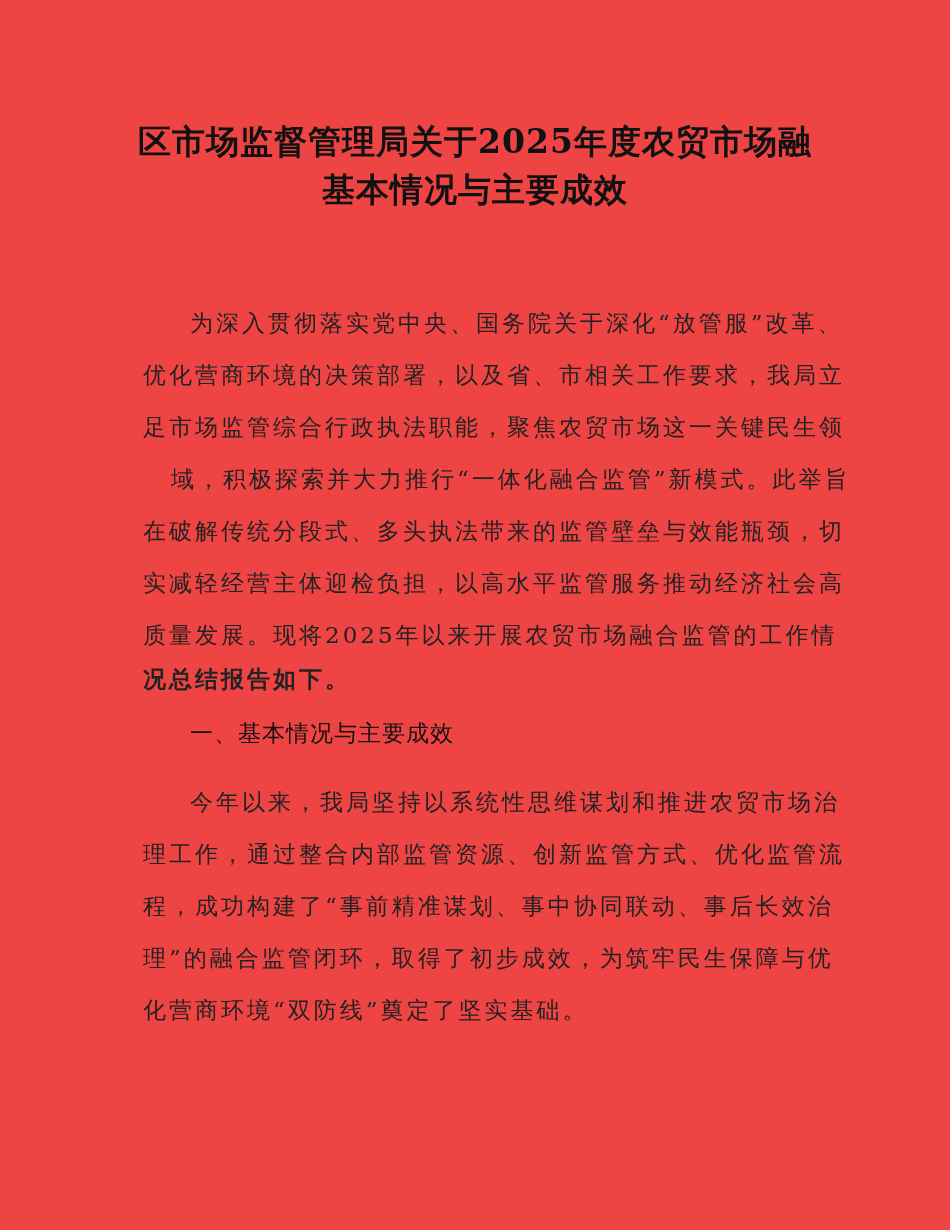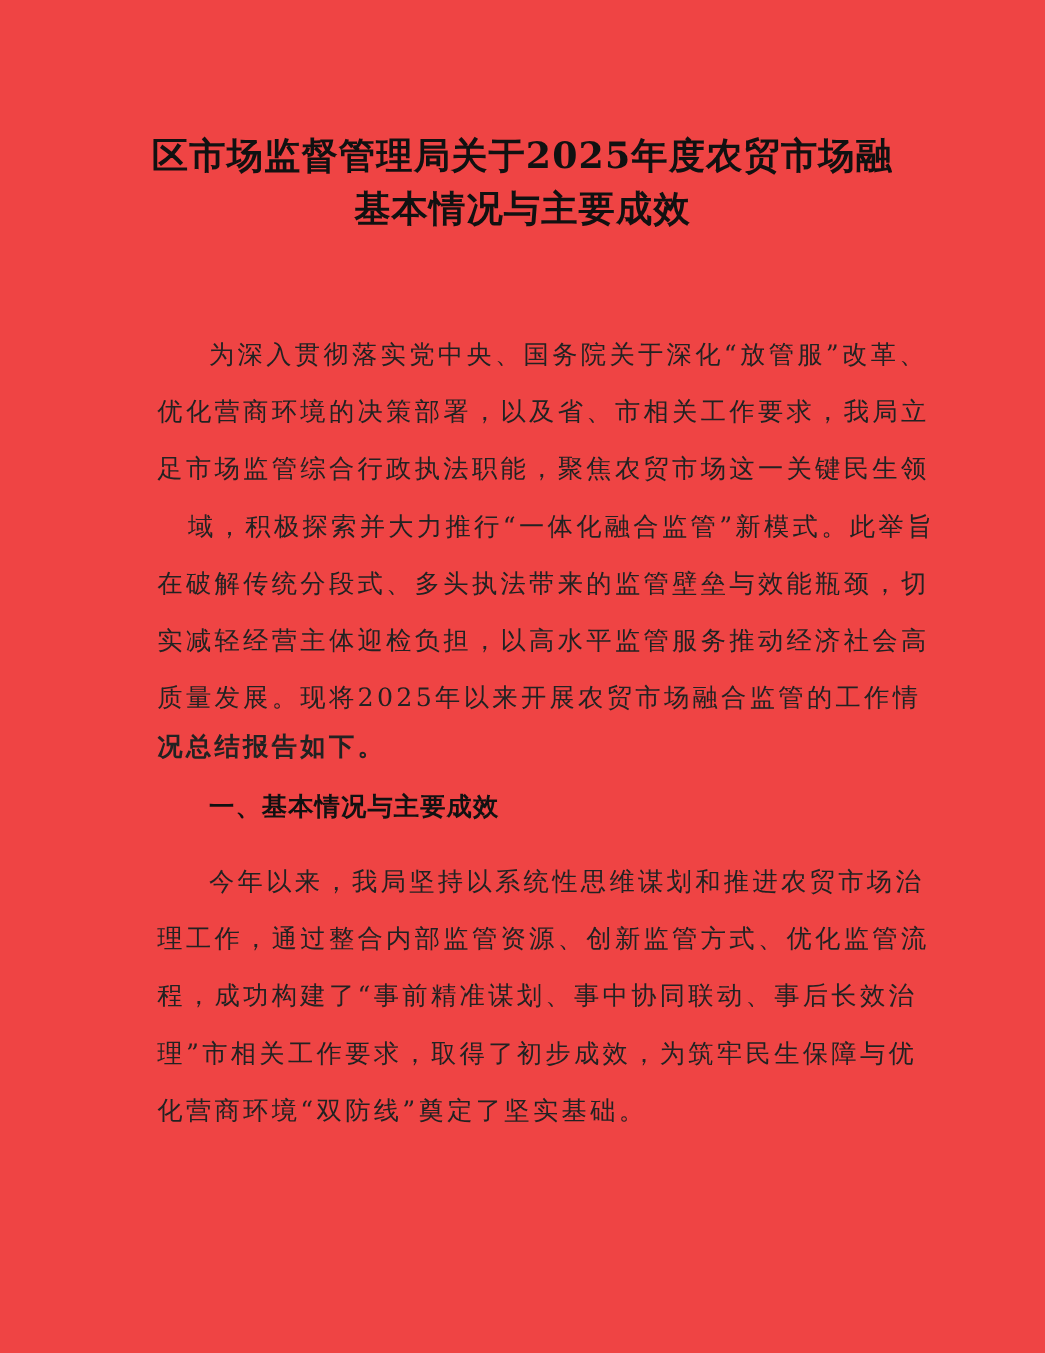--- a/index.html
+++ b/index.html
@@ -54,21 +54,21 @@
     letter-spacing: 3px;
     height: 30px;
     line-height: 30px;
   }
   .heading {
     position: absolute;
     left: 190px;
     top: 718px;
     font-family: "DejaVu Sans", "Liberation Sans", sans-serif;
     font-size: 23px;
-    font-weight: bold;
+    font-weight: normal;
     color: #111;
     white-space: nowrap;
     letter-spacing: 1px;
   }
 </style>
 </head>
 <body>
 
 <div class="page">
 
@@ -87,17 +87,17 @@
     <span class="line" style="top:312px;">质量发展。现将2025年以来开展农贸市场融合监管的工作情</span>
     <span class="line" style="top:356px;font-weight:bold;">况总结报告如下。</span>
   </div>
 
   <div class="heading">一、基本情况与主要成效</div>
 
   <div class="body-text" style="top:787px;">
     <span class="line" style="top:0px; left:47px;text-align:right;">今年以来，我局坚持以系统性思维谋划和推进农贸市场治</span>
     <span class="line" style="top:52px;">理工作，通过整合内部监管资源、创新监管方式、优化监管流</span>
     <span class="line" style="top:104px;">程，成功构建了“事前精准谋划、事中协同联动、事后长效治</span>
-    <span class="line" style="top:156px;">理”市相关工作要求，取得了初步成效，为筑牢民生保障与优</span>
+    <span class="line" style="top:156px;">理”的融合监管闭环，取得了初步成效，为筑牢民生保障与优</span>
     <span class="line" style="top:208px;">化营商环境“双防线”奠定了坚实基础。</span>
   </div>
 
 </div>
 
 </body></html>

